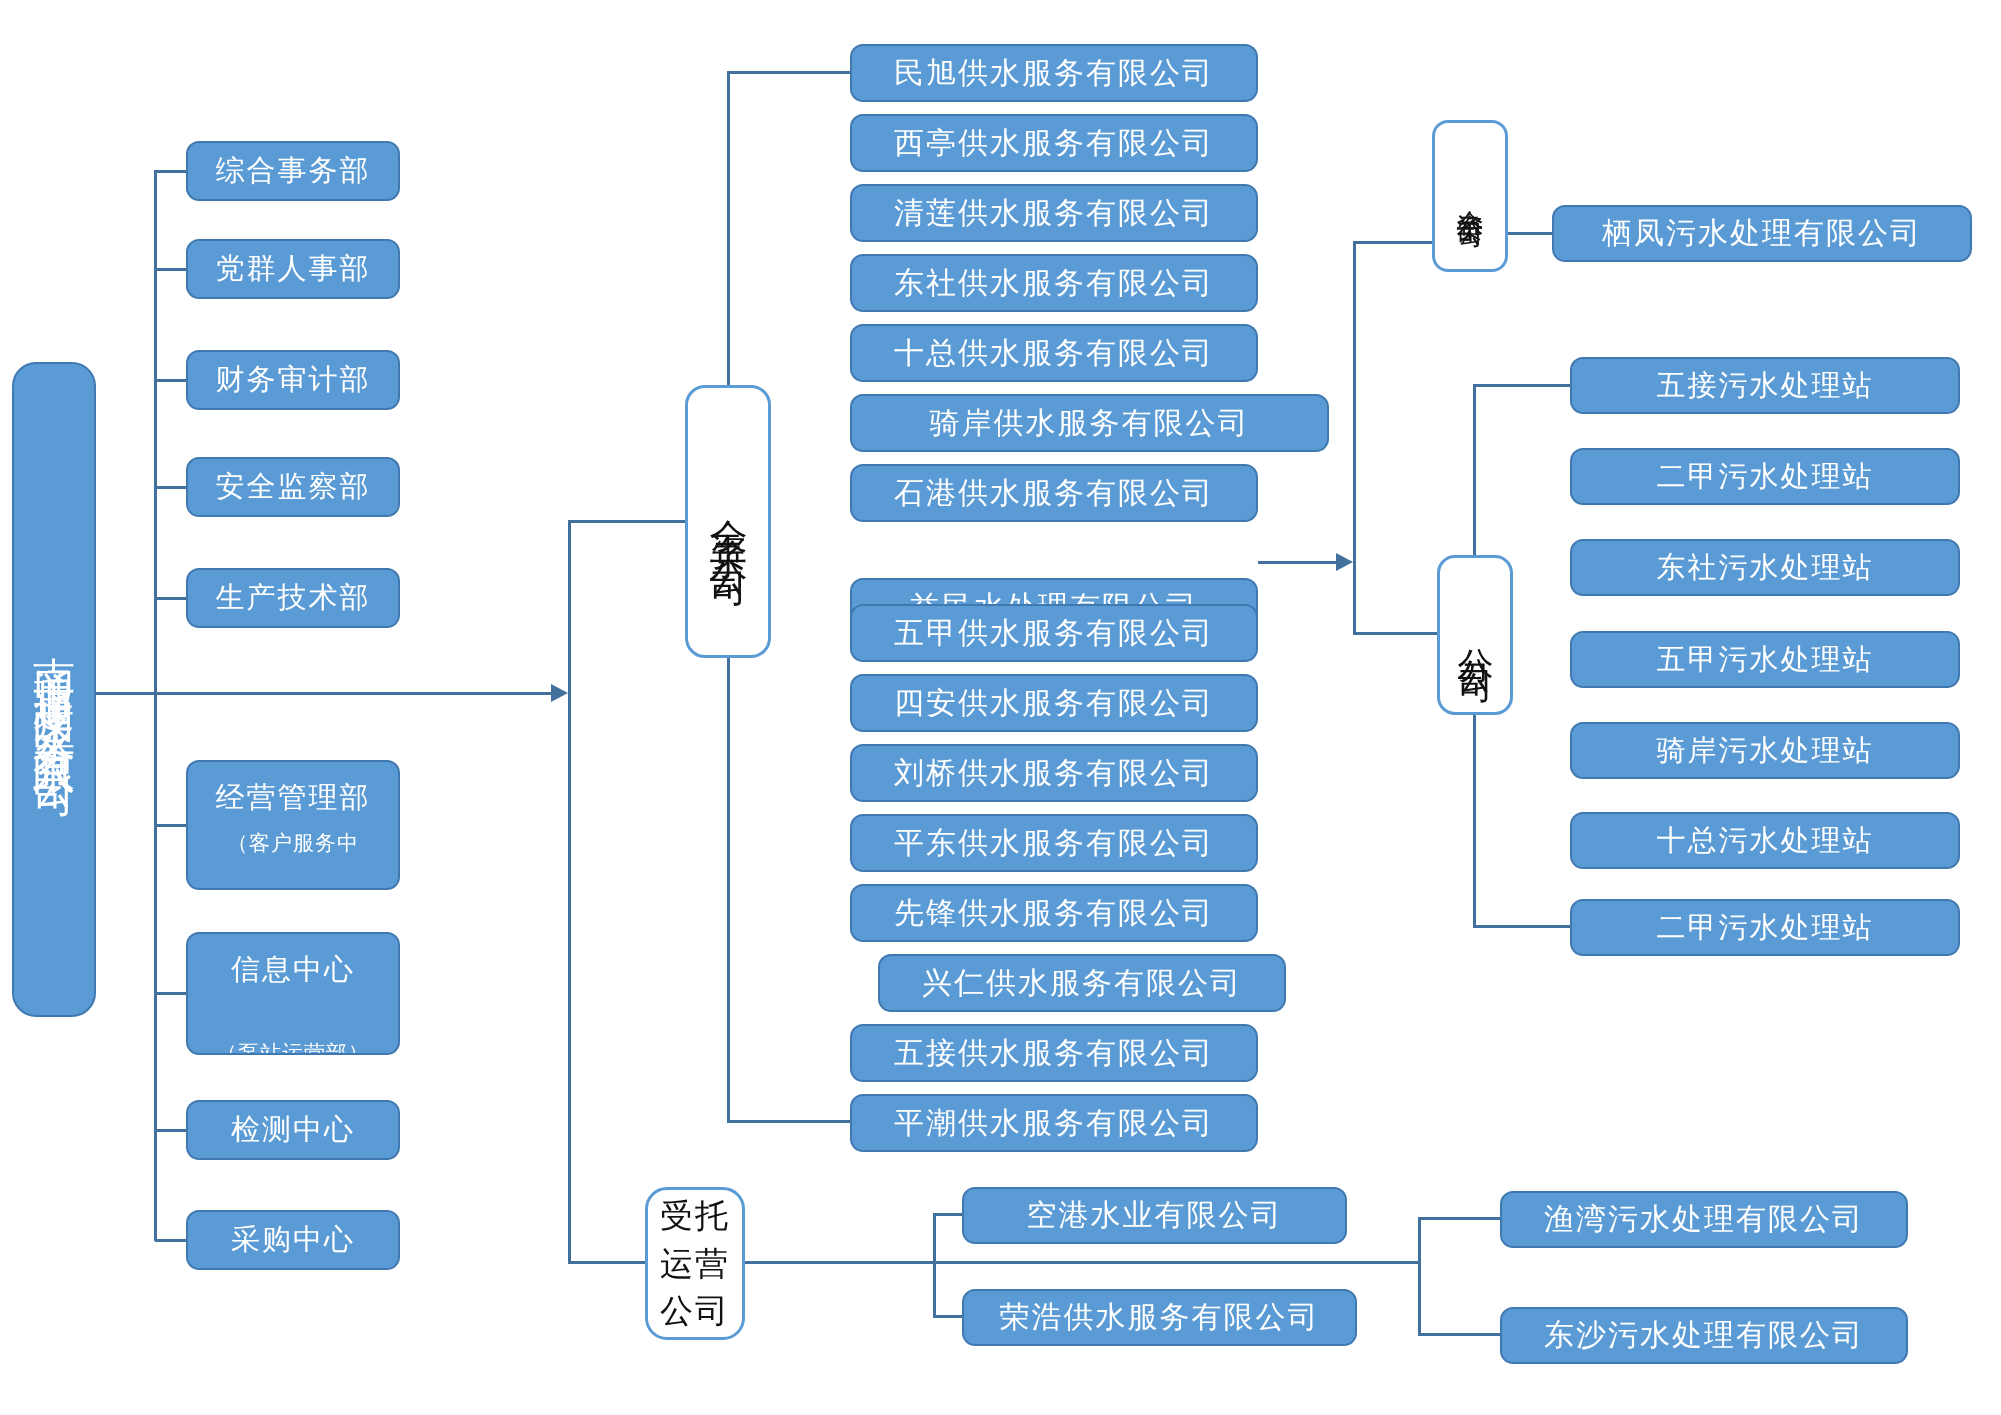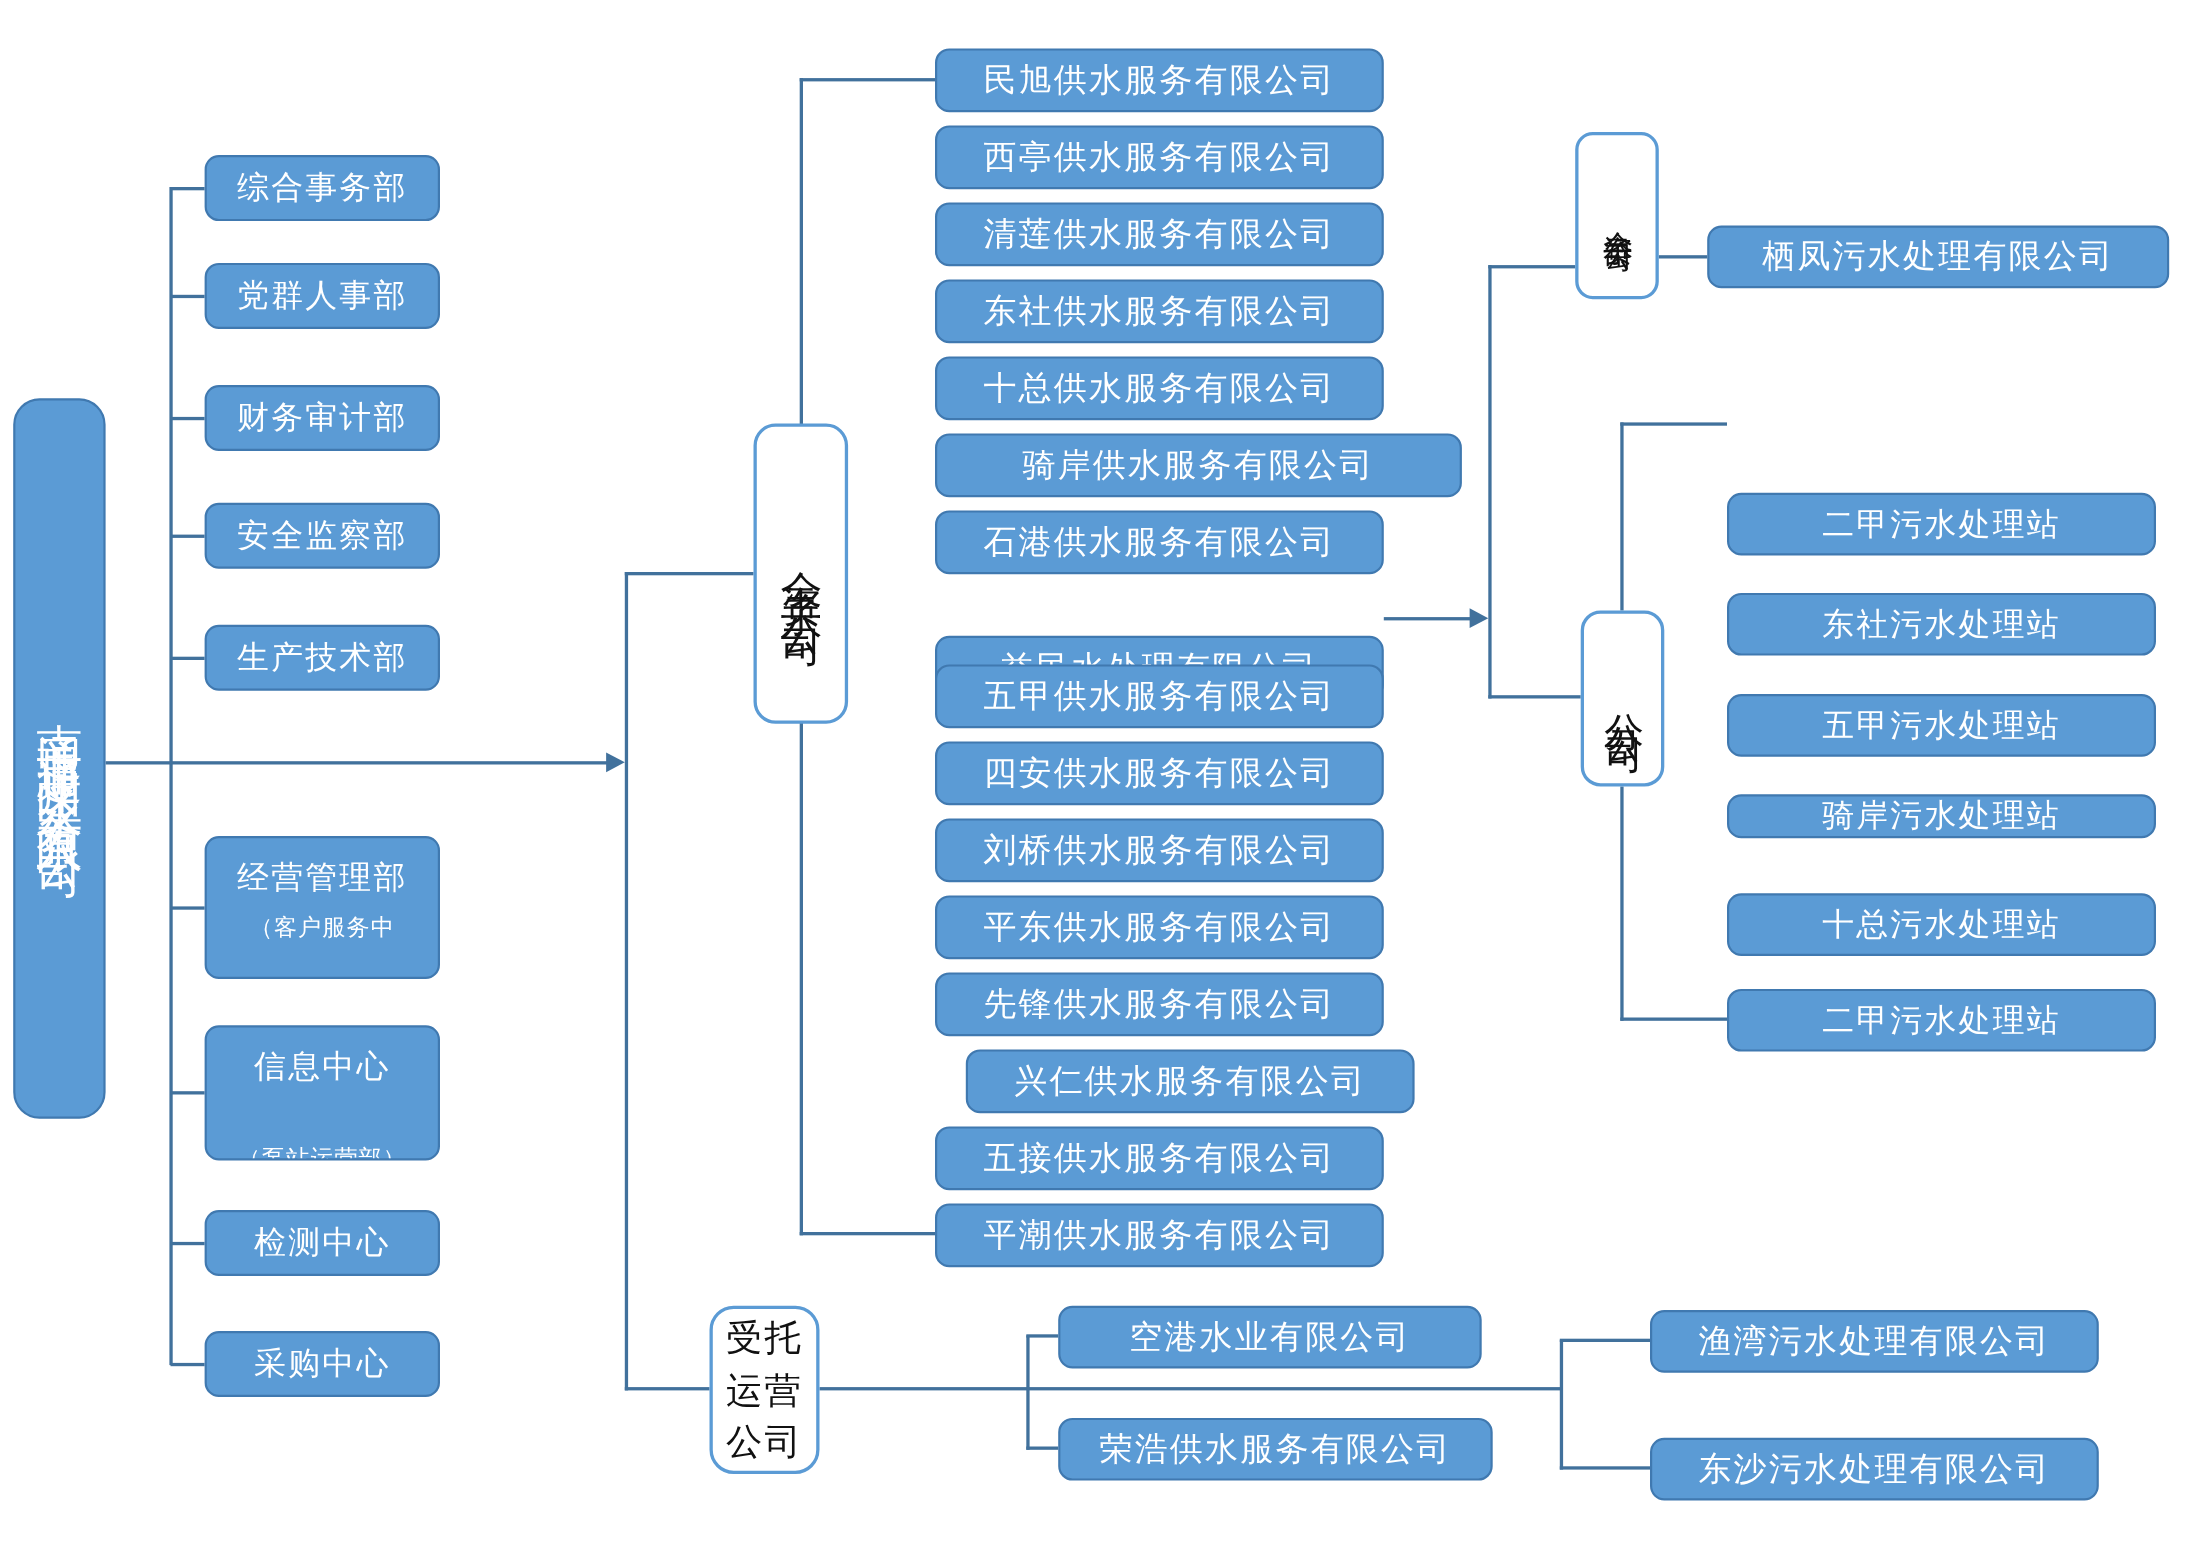--- a/index.html
+++ b/index.html
@@ -191,30 +191,33 @@
   <div class="vnode" style="left:1432px;top:120px;width:76px;height:152px;border-radius:16px;">
     <div class="vtext" style="font-size:27px;letter-spacing:3px;">全资子公司</div>
   </div>
   <div class="node" style="left:1552px;top:205px;width:420px;height:57px;">
       <span>栖凤污水处理有限公司</span>
     </div>
 
   <div class="vnode" style="left:1437px;top:555px;width:76px;height:160px;border-radius:18px;">
     <div class="vtext" style="font-size:36px;letter-spacing:11px;">分公司</div>
   </div>
+  <div class="node small" style="left:1570px;top:357px;width:390px;height:57px;">
+      <span>五接污水处理站</span>
+    </div>
   <div class="node small" style="left:1570px;top:448px;width:390px;height:57px;">
       <span>二甲污水处理站</span>
     </div>
   <div class="node small" style="left:1570px;top:539px;width:390px;height:57px;">
       <span>东社污水处理站</span>
     </div>
   <div class="node small" style="left:1570px;top:631px;width:390px;height:57px;">
       <span>五甲污水处理站</span>
     </div>
-  <div class="node small" style="left:1570px;top:722px;width:390px;height:40px;justify-content:center;">
+  <div class="node small" style="left:1570px;top:722px;width:390px;height:57px;justify-content:center;">
       <span>骑岸污水处理站</span>
     </div>
   <div class="node small" style="left:1570px;top:812px;width:390px;height:57px;">
       <span>十总污水处理站</span>
     </div>
   <div class="node small" style="left:1570px;top:899px;width:390px;height:57px;">
       <span>二甲污水处理站</span>
     </div>
 
   <div class="wrapnode" style="left:645px;top:1187px;width:100px;height:153px;">

